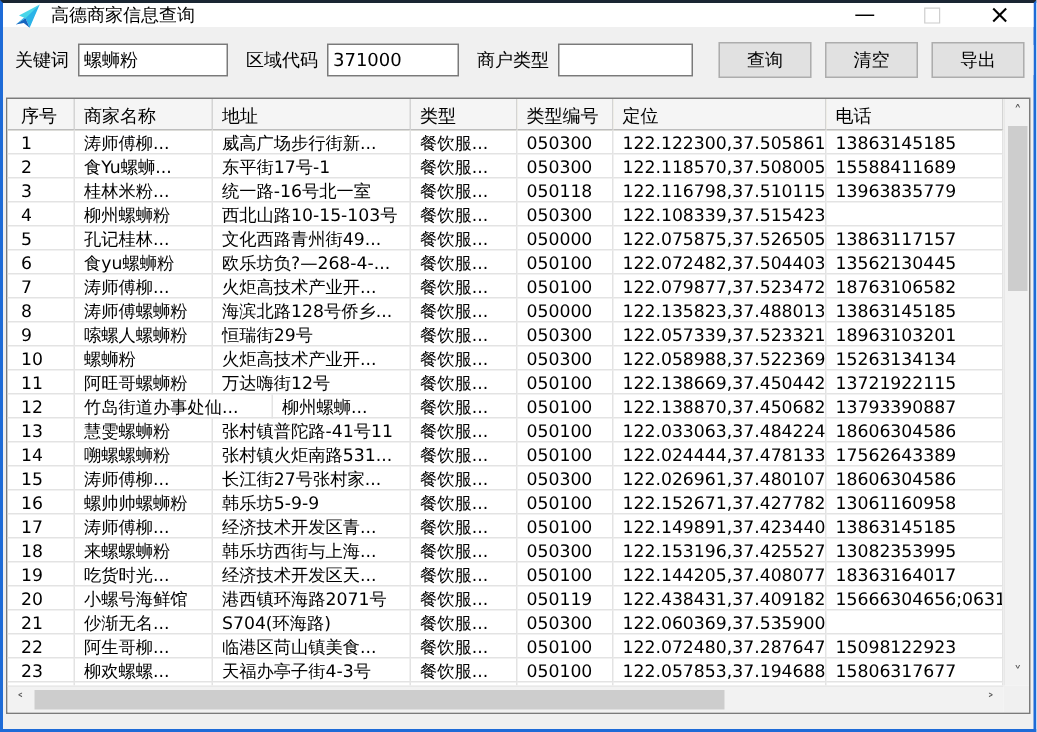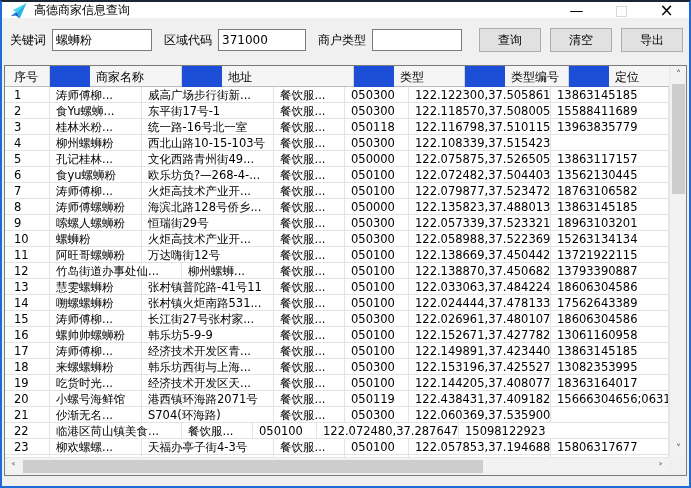--- a/index.html
+++ b/index.html
@@ -25,21 +25,21 @@
                font-size:12px; padding:0 3px; margin-right:12px; }
   .w-kw { width:100px; } .w-area { width:88px; } .w-type { width:90px; margin-right:0; }
   .btn-group { margin-left:auto; display:flex; gap:9px; }
   .tb-btn { width:62px; height:24px; background:#e1e1e1; border:1px solid #adadad;
             font-family:inherit; font-size:12px; text-align:center; cursor:default; }
   
   .grid { position:absolute; top:63px; left:2px; right:2px; height:411px;
           border:1px solid #7b7b7b; background:#fff; overflow:hidden; }
   .grid-inner { position:absolute; top:0; left:0; right:17px; bottom:18px; overflow:hidden; }
   .tr, .thead { display:flex; width:100%; }
-  .thead { height:21px; background:#1d4ed8;gap:40px; }
+  .thead { height:21px; background:#fef9c3; }
   .tr { height:16px; background:#fff; }
   .cell { flex:0 0 auto; overflow:hidden; white-space:nowrap; padding:1px 2px 0 6px;
           border-right:1px solid #e3e3e3; border-bottom:1px solid #e3e3e3; font-size:11.5px; }
   .th { border-right:1px solid #d4d4d4; border-bottom:1px solid #bdbdbd; background:#f5f5f5;
         padding-top:3px; font-size:12px; }
   .c0 { width:45px; padding-left:9px; } .c1 { width:92px; } .c2 { width:132px; }
   .c3 { width:71px; } .c4 { width:64px; } .c5 { width:142px; } .c6 { flex:1 1 auto; }
   
   .vscroll { position:absolute; top:0; right:0; bottom:18px; width:17px; background:#f2f2f2;
              border-left:1px solid #e8e8e8; }
@@ -284,20 +284,21 @@
             <div class="cell c0">21</div>
             <div class="cell c1">仯渐无名...</div>
             <div class="cell c2">S704(环海路)</div>
             <div class="cell c3">餐饮服...</div>
             <div class="cell c4">050300</div>
             <div class="cell c5">122.060369,37.535900</div>
             <div class="cell c6"></div>
           </div>
           <div class="tr">
             <div class="cell c0">22</div>
+            <div class="cell c1">阿生哥柳...</div>
             <div class="cell c2">临港区苘山镇美食...</div>
             <div class="cell c3">餐饮服...</div>
             <div class="cell c4">050100</div>
             <div class="cell c5">122.072480,37.287647</div>
             <div class="cell c6">15098122923</div>
           </div>
           <div class="tr">
             <div class="cell c0">23</div>
             <div class="cell c1">柳欢螺螺...</div>
             <div class="cell c2">天福办亭子街4-3号</div>

